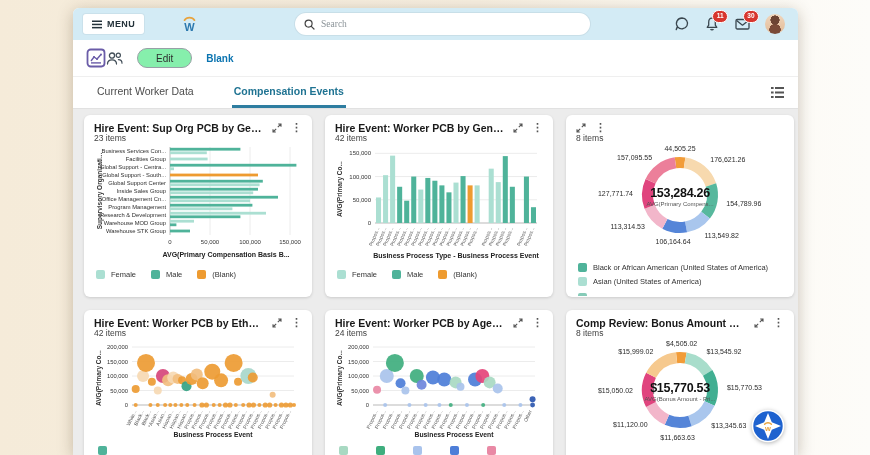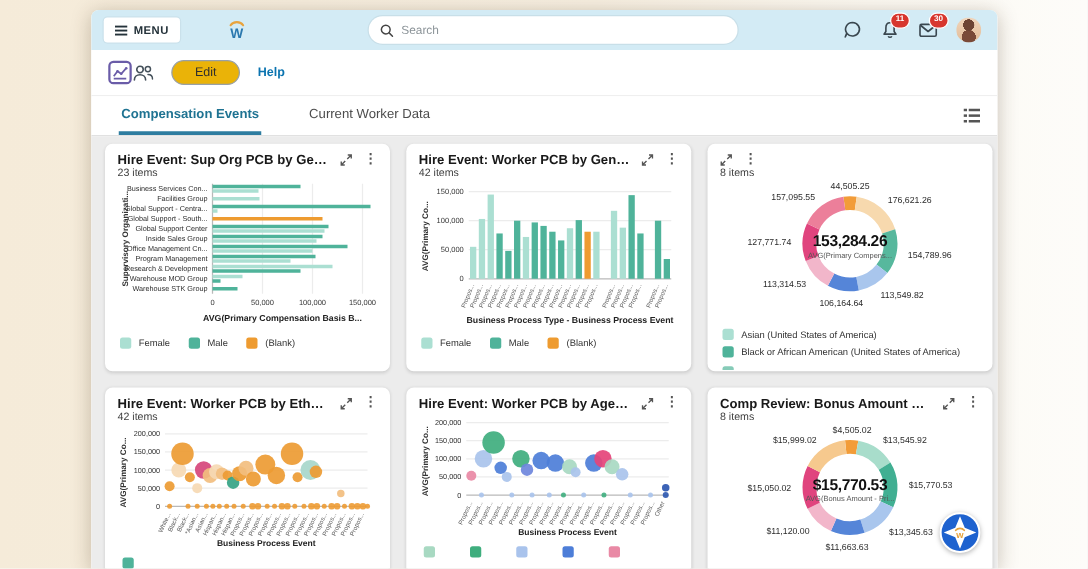--- a/index.html
+++ b/index.html
@@ -9,35 +9,35 @@
   .window{position:absolute;left:73px;top:8px;width:725px;height:447px;background:#fff;border-radius:6px 6px 0 0;
           box-shadow:0 3px 16px rgba(70,45,20,.28);overflow:hidden;display:flex;flex-direction:column}
   svg{font-family:"Liberation Sans",sans-serif}
   
   .topbar{position:relative;flex:0 0 32px;background:#D3EBF5;display:flex;align-items:center;padding:0 10px}
   .menu-chip{background:#fff;border-radius:3px;height:20px;display:flex;align-items:center;gap:5px;padding:0 9px;
              font-size:9px;font-weight:bold;letter-spacing:.4px;color:#24323a;cursor:pointer;box-shadow:0 0 0 1px rgba(0,0,0,.04)}
   .logo{margin-left:36px;line-height:0}
   .search{position:absolute;left:222px;top:5px;width:295px;height:22px;background:#fff;border-radius:11px;
           display:flex;align-items:center;padding:0 9px;gap:6px;box-shadow:0 0 0 1px rgba(0,0,0,.05)}
-  .search input{border:0;outline:0;flex:1;font-size:9.5px;color:#333;background:transparent;font-family:Liberation Sans, sans-serif}
+  .search input{border:0;outline:0;flex:1;font-size:9.5px;color:#333;background:transparent;font-family:Liberation Serif, serif}
   .search input::placeholder{color:#8b9398}
   .top-icons{margin-left:auto;display:flex;align-items:center;gap:14px;padding-right:3px}
   .iconwrap{position:relative;line-height:0;cursor:pointer}
   .badge{position:absolute;top:-6px;right:-8px;background:#D7362E;color:#fff;font-size:6.5px;font-weight:bold;
          border-radius:8px;padding:2px 3.5px;border:1px solid #fff;line-height:1}
   .avatar{width:20px;height:20px;border-radius:50%;cursor:pointer;
           background:radial-gradient(circle at 50% 30%,#6d4434 0 26%,transparent 27%),
                      radial-gradient(circle at 50% 78%,#7a4a38 0 30%,transparent 31%),
                      linear-gradient(180deg,#f0d6bd,#e3bb97)}
   
   .header{flex:0 0 37px;background:#fff;display:flex;align-items:center;padding:0 13px;border-bottom:1px solid #efefef}
   .page-title{font-size:13px;font-weight:bold;color:#15242c;margin-left:33px;flex:1}
   .header-right{display:flex;align-items:center;gap:14px}
-  .edit-btn{border:1px solid #98a0a6;border-radius:999px;padding:3.5px 18px;font-size:10px;color:#2e2e2e;background:#eab308;cursor:pointer}
+  .edit-btn{border:1px solid #98a0a6;border-radius:999px;padding:3.5px 18px;font-size:10px;color:#2e2e2e;background:#86efac;cursor:pointer}
   .help-link{color:#0B74B0;font-size:10px;font-weight:bold;cursor:pointer}
   
   .tabbar{flex:0 0 32px;display:flex;align-items:stretch;padding:0 13px 0 22px;background:#fff;border-bottom:1px solid #e1e1e1;gap:36px}
   .tab{font-size:10.5px;color:#4c4c4c;display:flex;align-items:center;padding:0 2px;border-bottom:3px solid transparent;cursor:pointer}
   .tab.active{color:#1F7392;font-weight:bold;border-bottom-color:#2E7DA0}
   .view-icon{margin-left:auto;align-self:center;line-height:0;cursor:pointer}
   
   .content{flex:1;background:#ECECEC;padding:6px 11px 0;display:grid;grid-template-columns:repeat(3,228px);gap:13px;align-content:start}
   .card{background:#fff;border-radius:6px;box-shadow:0 1px 3px rgba(0,0,0,.14);padding:6px 10px;overflow:hidden}
   .row1{height:182px}.row2{height:178px}
@@ -117,27 +117,27 @@
         <rect x="5" y="14.2" width="10" height="1.4" fill="#6A5CA8"></rect>
       </svg>
       <div class="header-right">
         <svg width="17" height="15" viewBox="0 0 17 15">
           <circle cx="6" cy="4.6" r="2.6" fill="none" stroke="#44505a" stroke-width="1.3"></circle>
           <path d="M1.5 13 c0-2.7 2-4.2 4.5-4.2 s4.5 1.5 4.5 4.2" fill="none" stroke="#44505a" stroke-width="1.3" stroke-linecap="round"></path>
           <circle cx="12.3" cy="4.2" r="2.1" fill="none" stroke="#44505a" stroke-width="1.2"></circle>
           <path d="M12.4 8.6 c2.2 0 3.6 1.4 3.6 3.6" fill="none" stroke="#44505a" stroke-width="1.2" stroke-linecap="round"></path>
         </svg>
         <button class="edit-btn">Edit</button>
-        <span class="help-link">Help</span>
+        <span class="help-link">Blank</span>
       </div>
     </div>
 
     <div class="tabbar">
+      <div class="tab">Current Worker Data</div>
       <div class="tab active">Compensation Events</div>
-      <div class="tab">Current Worker Data</div>
       <svg class="view-icon" width="15" height="13" viewBox="0 0 15 13">
         <rect x="1" y="1" width="2.6" height="2" fill="#555"></rect>
           <rect x="5" y="1" width="9" height="2" fill="#555"></rect>
         <rect x="1" y="5.5" width="2.6" height="2" fill="#555"></rect>
           <rect x="5" y="5.5" width="9" height="2" fill="#555"></rect>
         <rect x="1" y="10" width="2.6" height="2" fill="#555"></rect>
           <rect x="5" y="10" width="9" height="2" fill="#555"></rect>
       </svg>
     </div>
 
@@ -317,26 +317,26 @@
             <path d="M68.56946336555276 63.73597735128782A38 38 0 0 1 69.5865592050414 33.884321526790174L79.54834469831889 38.54938634798249A27 27 0 0 0 78.82567133868223 59.75977338117819Z" fill="#E0447E"></path>
             <text x="57.02725692410517" y="51.39956008361004" font-size="7" fill="#2b2b2b" text-anchor="end">127,771.74</text>
             <path d="M69.5865592050414 33.884321526790174A38 38 0 0 1 98.71142216351754 12.36981338782033L100.24232627407825 23.2627621439776A27 27 0 0 0 79.54834469831889 38.54938634798249Z" fill="#EC7F9A"></path>
             <text x="76.07416804008012" y="15.195927344447156" font-size="7" fill="#2b2b2b" text-anchor="end">157,095.55</text>
             <text x="104" y="52" font-size="12.5" fill="#111" text-anchor="middle" font-weight="bold" letter-spacing="-0.3">153,284.26</text>
             <text x="104" y="61" font-size="6" fill="#555" text-anchor="middle">AVG(Primary Compens...</text>
           </svg>
         <div class="legend-slot">
             <div class="legend-col">
               <div class="lg-item">
+                <span class="sw" style="background: rgb(79, 179, 154);"></span>
+                <span>Black or African American (United States of America)</span>
+              </div>
+              <div class="lg-item">
                 <span class="sw" style="background: rgb(171, 223, 210);"></span>
                 <span>Asian (United States of America)</span>
-              </div>
-              <div class="lg-item">
-                <span class="sw" style="background: rgb(79, 179, 154);"></span>
-                <span>Black or African American (United States of America)</span>
               </div>
               <span class="sliver" style="background: rgb(134, 203, 184);"></span>
             </div>
           </div>
       </div>
 
       <div class="card row2">
         <div class="card-head">
           <span class="card-title">Hire Event: Worker PCB by Ethnicity</span>
           <svg class="expand" width="10" height="10" viewBox="0 0 10 10">
@@ -437,20 +437,21 @@
       </div>
 
       <div class="card row2">
         <div class="card-head">
           <span class="card-title">Hire Event: Worker PCB by Age Group</span>
           <svg class="expand" width="10" height="10" viewBox="0 0 10 10">
               <path d="M6.2 1 H9 V3.8 M9 1 L5.8 4.2 M3.8 9 H1 V6.2 M1 9 L4.2 5.8" fill="none" stroke="#555" stroke-width="1.1"></path>
             </svg>
           <span class="kebab">⋮</span>
         </div>
+        <div class="items">24 items</div>
         <svg class="chart" width="208" height="100" viewBox="0 0 208 100">
             <line x1="38" y1="65" x2="200" y2="65" stroke="#b9b9b9" stroke-width="1"></line>
             <text x="34" y="67" font-size="5.8" fill="#333" text-anchor="end">0</text>
             <line x1="38" y1="50.5" x2="200" y2="50.5" stroke="#ececec" stroke-width="1"></line>
             <text x="34" y="52.5" font-size="5.8" fill="#333" text-anchor="end">50,000</text>
             <line x1="38" y1="36" x2="200" y2="36" stroke="#ececec" stroke-width="1"></line>
             <text x="34" y="38" font-size="5.8" fill="#333" text-anchor="end">100,000</text>
             <line x1="38" y1="21.5" x2="200" y2="21.5" stroke="#ececec" stroke-width="1"></line>
             <text x="34" y="23.5" font-size="5.8" fill="#333" text-anchor="end">150,000</text>
             <line x1="38" y1="7" x2="200" y2="7" stroke="#ececec" stroke-width="1"></line>

